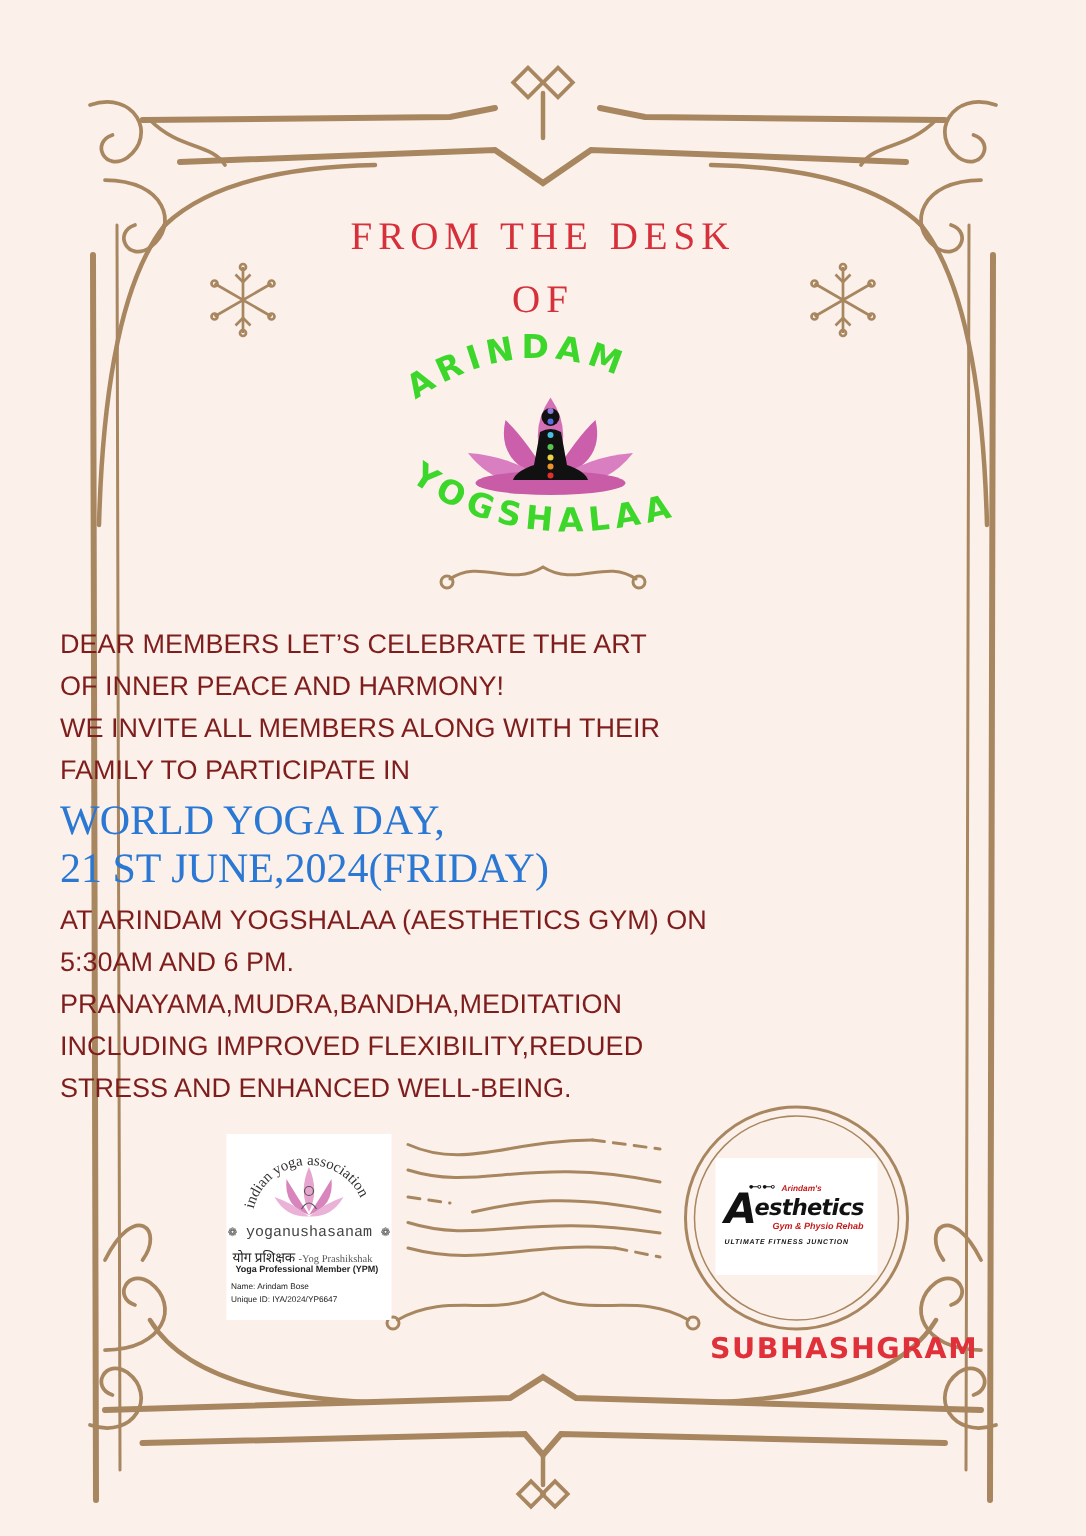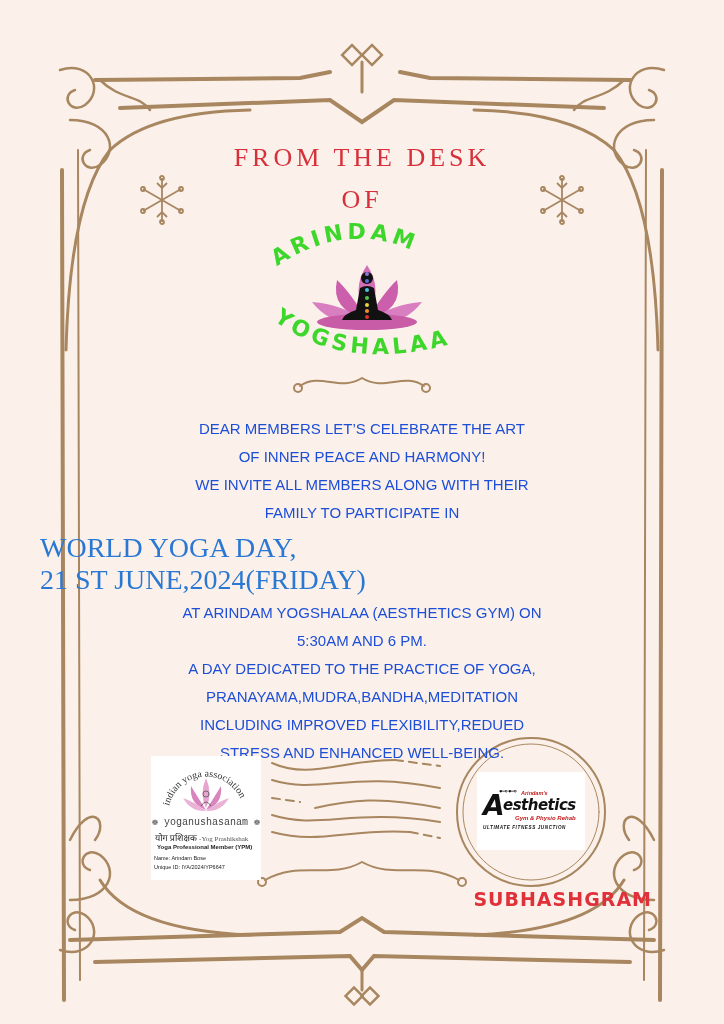--- a/index.html
+++ b/index.html
@@ -20,25 +20,24 @@
       width: 724px; left: 0;
     }
     .green-arc-text {
       font-family: "DejaVu Sans", sans-serif;
       font-weight: bold;
       fill: #3dd62a;
       font-size: 22px;
       letter-spacing: 4px;
     }
     .body-red {
-      color: #1d4ed8;
+      color: #7f1d1d;
       font-family: "Liberation Sans", sans-serif;
-      font-size: 15px;
+      font-size: 18px;
       line-height: 28px;
-      text-align: center;
       left: 40px; width: 644px;
     }
     .body-blue {
       color: #2a78d3;
       font-family: "Liberation Serif", serif;
       font-size: 28px;
       line-height: 32px;
       text-align: left;
       left: 40px; width: 644px;
     }
@@ -204,21 +203,20 @@
   <div>WE INVITE ALL MEMBERS ALONG WITH THEIR</div>
   <div>FAMILY TO PARTICIPATE IN</div>
 </div>
 
 <div class="abs body-blue" style="top:532px;">WORLD YOGA DAY,</div>
 <div class="abs body-blue" style="top:564px;">21 ST JUNE,2024(FRIDAY)</div>
 
 <div class="abs body-red" style="top:599px;">
   <div>AT ARINDAM YOGSHALAA (AESTHETICS GYM) ON</div>
   <div>5:30AM AND 6 PM.</div>
-  <div>A DAY DEDICATED TO THE PRACTICE OF YOGA,</div>
   <div>PRANAYAMA,MUDRA,BANDHA,MEDITATION</div>
   <div>INCLUDING IMPROVED FLEXIBILITY,REDUED</div>
   <div>STRESS AND ENHANCED WELL-BEING.</div>
 </div>
 
 <div class="abs iya-card">
   <svg width="110" height="60" viewBox="0 0 110 60" style="display:block">
     <defs>
         <path id="iyaArc" d="M18 50 A38 38 0 0 1 92 50"></path>
       </defs>

